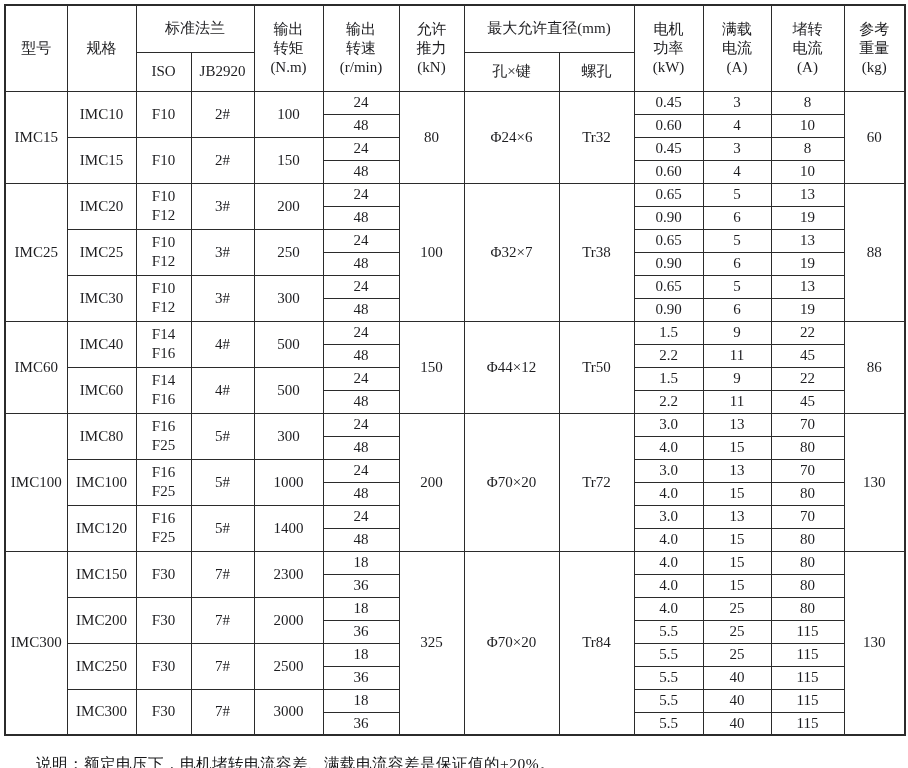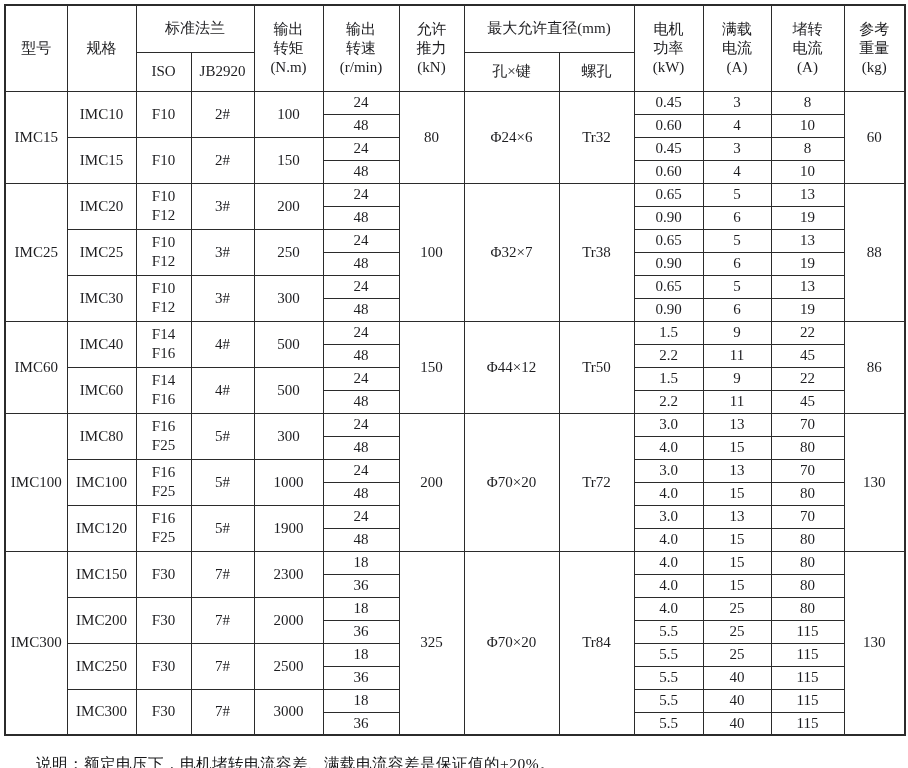--- a/index.html
+++ b/index.html
@@ -261,21 +261,21 @@
           <td>48</td>
           <td>4.0</td>
           <td>15</td>
           <td>80</td>
         </tr>
         <tr>
           <td rowspan="2">IMC120</td>
           <td rowspan="2">F16
 F25</td>
           <td rowspan="2">5#</td>
-          <td rowspan="2">1900</td>
+          <td rowspan="2">1400</td>
           <td>24</td>
           <td>3.0</td>
           <td>13</td>
           <td>70</td>
         </tr>
         <tr>
           <td>48</td>
           <td>4.0</td>
           <td>15</td>
           <td>80</td>

